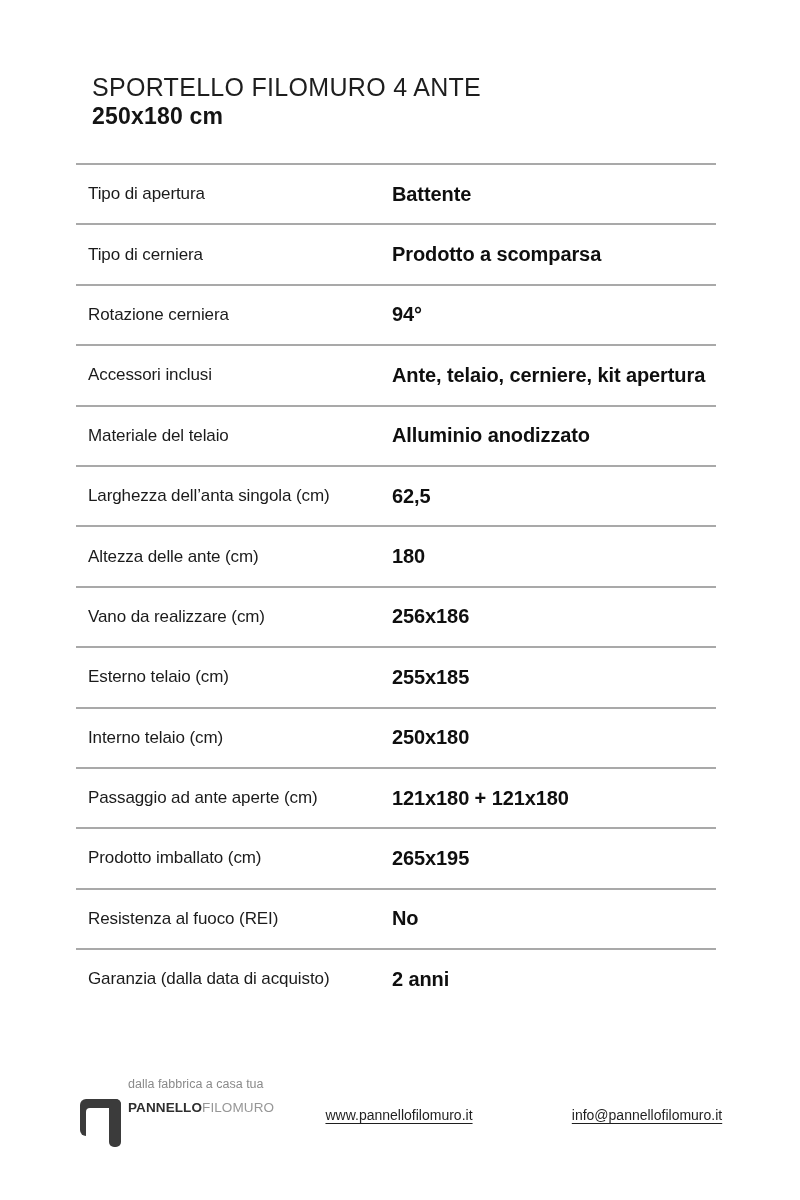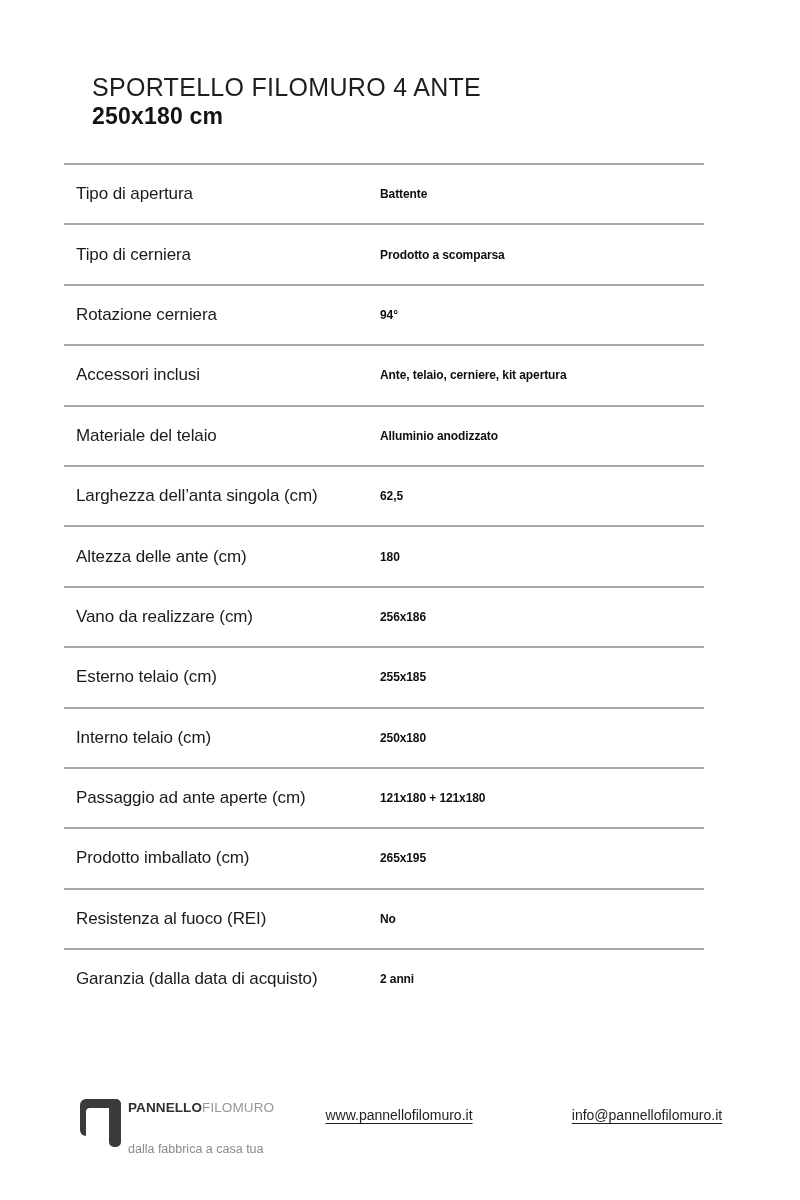--- a/index.html
+++ b/index.html
@@ -18,46 +18,46 @@
   .title-line1 {
     font-size: 25px; font-weight: 400; letter-spacing: 0.3px;
     color: #1e1e1e; line-height: 30px; white-space: nowrap;
   }
   .title-line2 {
     font-size: 23px; font-weight: 700; letter-spacing: 0.2px;
     color: #141414; line-height: 28px; white-space: nowrap;
   }
 
   
-  .spec-table { position: absolute; left: 64px; top: 163px; width: 640px; }
+  .spec-table { position: absolute; left: 76px; top: 163px; width: 640px; }
   .spec-row {
     display: flex; align-items: center;
     height: 60.4px;
     border-top: 2px solid #a9a9a9;
   }
   .spec-label {
     width: 316px; padding-left: 12px;
     font-size: 17px; font-weight: 400; color: #1b1b1b;
     letter-spacing: -0.1px; white-space: nowrap; flex: none;
   }
   .spec-value {
-    font-size: 12px; font-weight: 700; color: #0f0f0f;
+    font-size: 20px; font-weight: 700; color: #0f0f0f;
     letter-spacing: -0.1px; white-space: nowrap;
   }
 
   
   .footer-logo { position: absolute; left: 80px; top: 1099px; width: 41px; height: 48px; }
   .brand-line {
     position: absolute; left: 128px; top: 1100px;
     font-size: 13.5px; letter-spacing: 0.1px; white-space: nowrap;
   }
   .brand-bold { font-weight: 700; color: #2e2e2e; margin-top: 20px; }
   .brand-light { font-weight: 400; color: #979797; }
   .brand-tagline {
-    position: absolute; left: 128px; top: 1142px;
+    position: absolute; left: 128px; top: 1077px;
     font-size: 12.5px; font-weight: 400; color: #8a8a8a; white-space: nowrap;
   }
   .footer-link {
     position: absolute; top: 1107px;
     font-size: 14px; color: #1f1f1f;
     text-decoration: underline; text-underline-offset: 3px;
     transform: translateX(-50%); white-space: nowrap;
   }
   .footer-link.web   { left: 399px; }
   .footer-link.email { left: 647px; }

